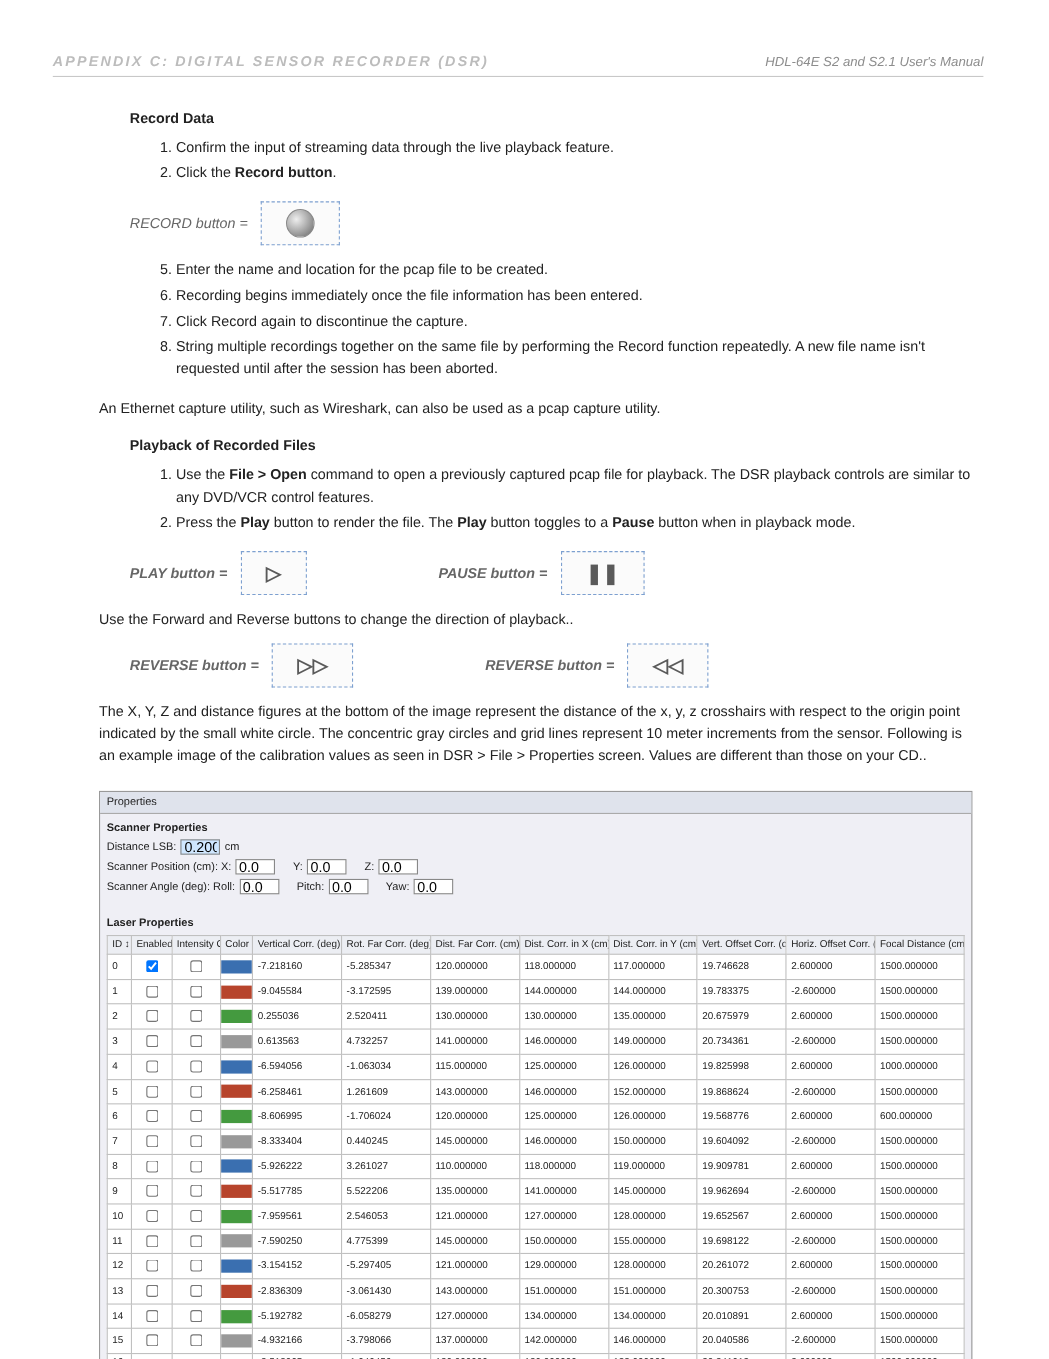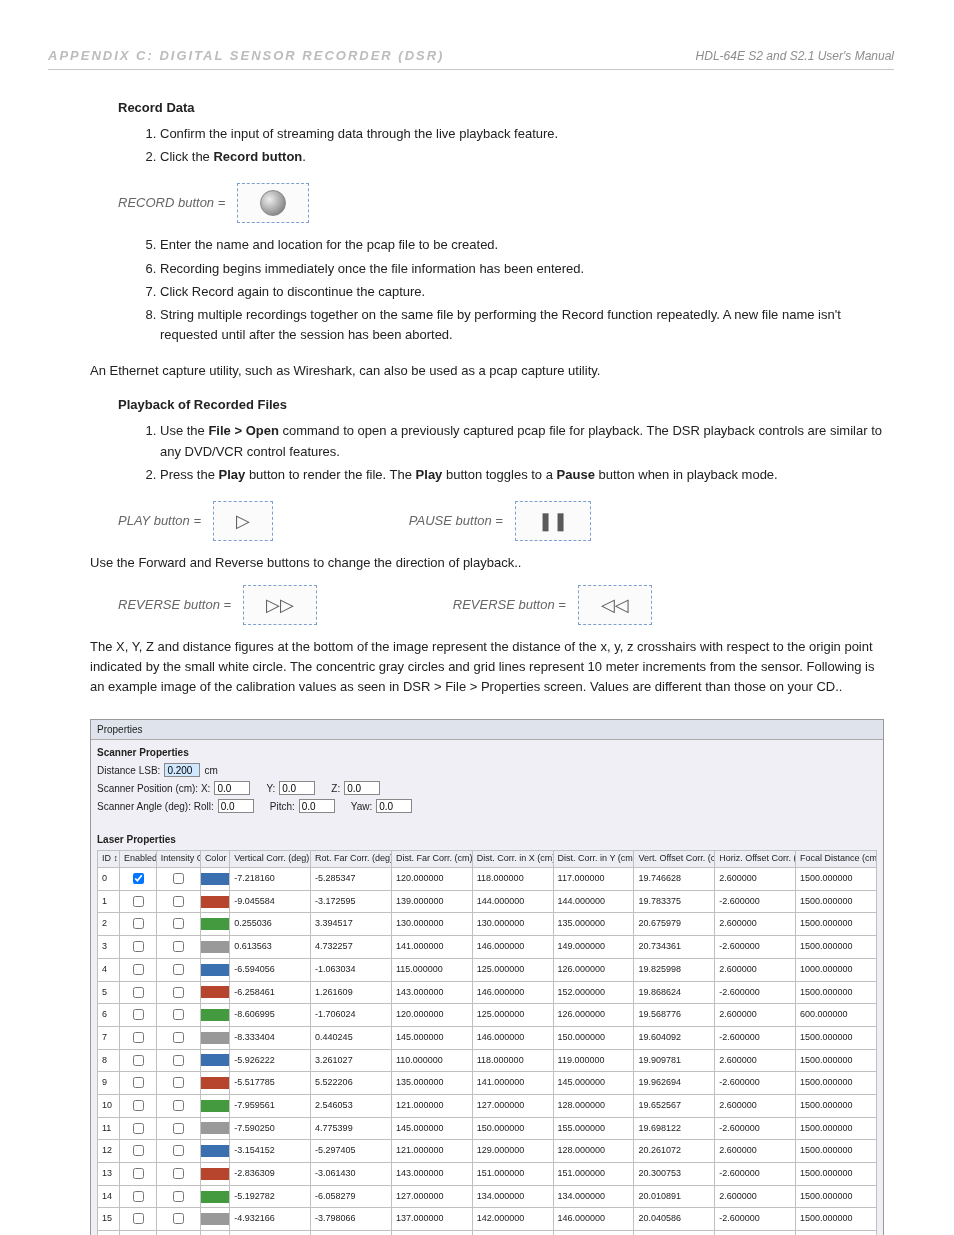--- a/index.html
+++ b/index.html
@@ -14,21 +14,21 @@
                     color:#bcbcbc; text-transform:uppercase; font-size:13px; }
   .manual-title { font-style:italic; color:#8d8d8d; font-size:12px; }
   .body { padding-left:70px; padding-right:10px; font-size:13px;
           line-height:1.55; }
   .h3 { font-weight:700; margin:14px 0 6px; }
   ol.steps { margin:0 0 16px 0; padding-left:42px; }
   ol.steps li { margin:3px 0; }
   .strong { font-weight:700; }
   .lbl-row { display:flex; align-items:center; gap:12px; margin:12px 0;
              font-style:italic; color:#666; }
-  .lbl-row.pair { gap:16px; }
+  .lbl-row.pair { gap:0;font-weight:bold; }
   .lbl-row.pair .pair-group { display:flex; align-items:center; gap:12px;
                               margin-right:120px; }
   .btn-frame { border:1px dashed #7da0d0; padding:5px 22px; background:#fbfbfb;
                display:flex; align-items:center; justify-content:center;
                min-height:28px; }
   .icon-circle { width:24px; height:24px; border-radius:50%;
                  background:radial-gradient(circle at 35% 35%, #eee, #666);
                  border:1px solid #888; }
   .glyph { display:inline-block; font-style:normal; color:#5a5a5a;
            font-size:18px; line-height:1; }
@@ -36,21 +36,21 @@
   
   .panel { border:1px solid #999; background:#efeff5; margin-top:22px;
            font-size:10px; line-height:1.3; }
   .panel-title { background:#dfe3ec; border-bottom:1px solid #aaa;
                  padding:3px 6px; }
   .panel-sect { padding:4px 6px; }
   .panel-sect .sect-h { font-weight:700; margin:2px 0 4px; }
   .inline-fields { display:flex; flex-wrap:wrap; gap:12px 16px;
                    align-items:center; margin-bottom:4px; }
   .inline-fields label { display:flex; align-items:center; gap:4px; }
-  .inline-fields input { width:30px; height:12px; font-size:10px;
+  .inline-fields input { width:30px; height:12px; font-size:13px;
                          padding:0 2px; border:1px solid #888;
                          background:#fff; }
   .sect-divider { height:6px; }
   table.laser { width:100%; border-collapse:collapse; background:#fff;
                 table-layout:fixed; font-size:9px; }
   table.laser th, table.laser td { border:1px solid #c0c0c0; padding:2px 4px;
                 text-align:left; overflow:hidden; white-space:nowrap; }
   table.laser th { background:#eceef3; font-weight:400; }
   table.laser td.chk { text-align:center; }
   table.laser td.color { padding:0; }
@@ -248,21 +248,21 @@
                 <td>1500.000000</td>
               </tr>
               <tr>
                 <td>2</td>
                 <td class="chk"><input type="checkbox" class="cb" style=""></td>
                 <td class="chk"><input type="checkbox" class="cb" style=""></td>
                 <td class="color">
                   <div class="color-swatch" style="background: rgb(68, 154, 63);"></div>
                 </td>
                 <td>0.255036</td>
-                <td>3.394517</td>
+                <td>2.520411</td>
                 <td>130.000000</td>
                 <td>130.000000</td>
                 <td>135.000000</td>
                 <td>20.675979</td>
                 <td>2.600000</td>
                 <td>1500.000000</td>
               </tr>
               <tr>
                 <td>3</td>
                 <td class="chk"><input type="checkbox" class="cb" style=""></td>

